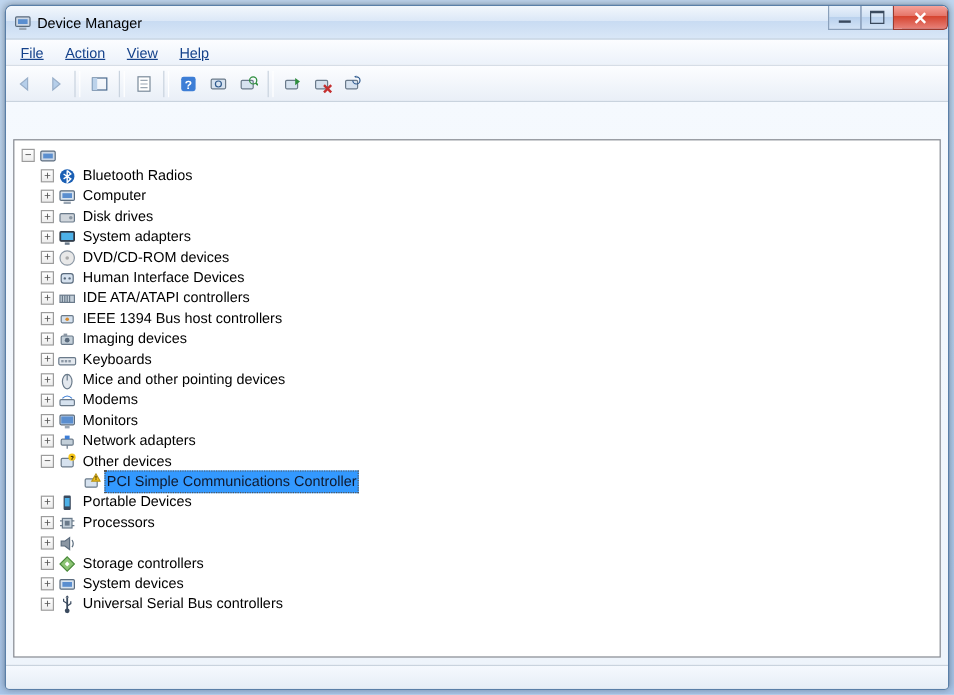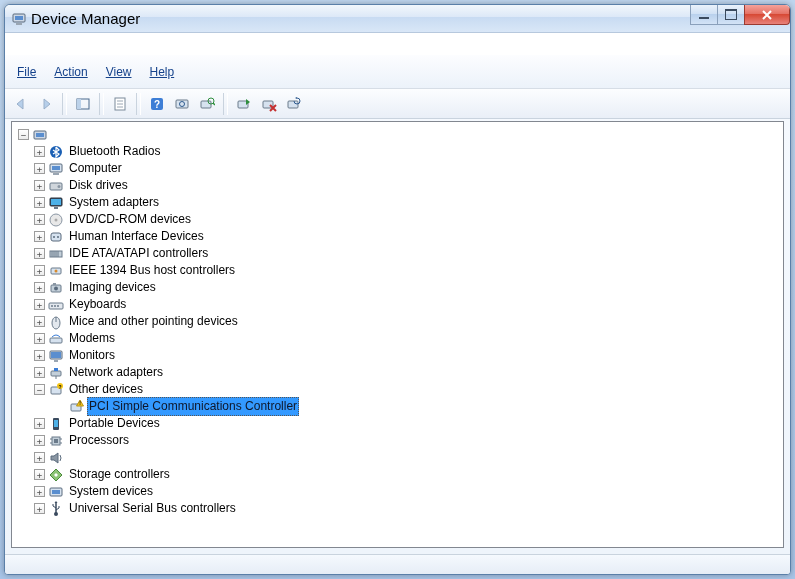--- a/index.html
+++ b/index.html
@@ -36,21 +36,21 @@
     padding: 0 0 0 6px;
     position: relative;
   }
   .titlebar .app-icon {
     width: 16px; height: 16px;
     margin-right: 4px;
     display:flex;align-items:center;justify-content:center;
   }
   .titlebar .title-text {
     color: #000;
-    font-size: 15px;
+    font-size: 12px;
   }
   .window-controls {
     position: absolute;
     right: 0;
     top: 0;
     display: flex;
     height: 20px;
   }
   .winbtn {
     width: 28px;
@@ -70,28 +70,27 @@
   .winbtn.max::before { content:""; display:block; width:10px; height:8px; border:1px solid #3a4a5e; border-top-width:2px;}
   .winbtn.close {
     width: 46px;
     background: linear-gradient(to bottom, #f5a29a 0%, #e57366 45%, #d64530 46%, #e8827a 100%);
     border-color:#9a3a30;
     color:#fff;
     border-radius: 0 0 4px 0;
   }
   .winbtn.close svg { width:12px;height:12px; }
   .menubar {
-    height: 34px;
+    height: 22px;
     background: linear-gradient(to bottom, #fcfdff, #ecf2fa);
     border-bottom: 1px solid #d6dde6;
     display: flex;
     align-items: center;
     padding: 0 4px;
     gap: 2px;
-    margin-top: 22px;
   }
   .menuitem {
     padding: 2px 8px;
     color: #15428b;
     text-decoration: underline;
     cursor: default;
   }
   .toolbar {
     height: 30px;
     background: linear-gradient(to bottom, #fcfdff, #e9eff7);
@@ -113,20 +112,21 @@
     flex:1;
     padding: 2px 6px 6px 6px;
     background: linear-gradient(to bottom, #f5f9fe, #eef4fb);
     display:flex;
   }
   .tree-panel {
     flex:1;
     background:#fff;
     border:1px solid #828790;
     overflow:auto;
+    margin-top:29px;
   }
   .tree {
     padding: 4px 0 4px 4px;
     white-space: nowrap;
   }
   .node {
     display:flex;
     align-items:center;
     height:17px;
     line-height:17px;

